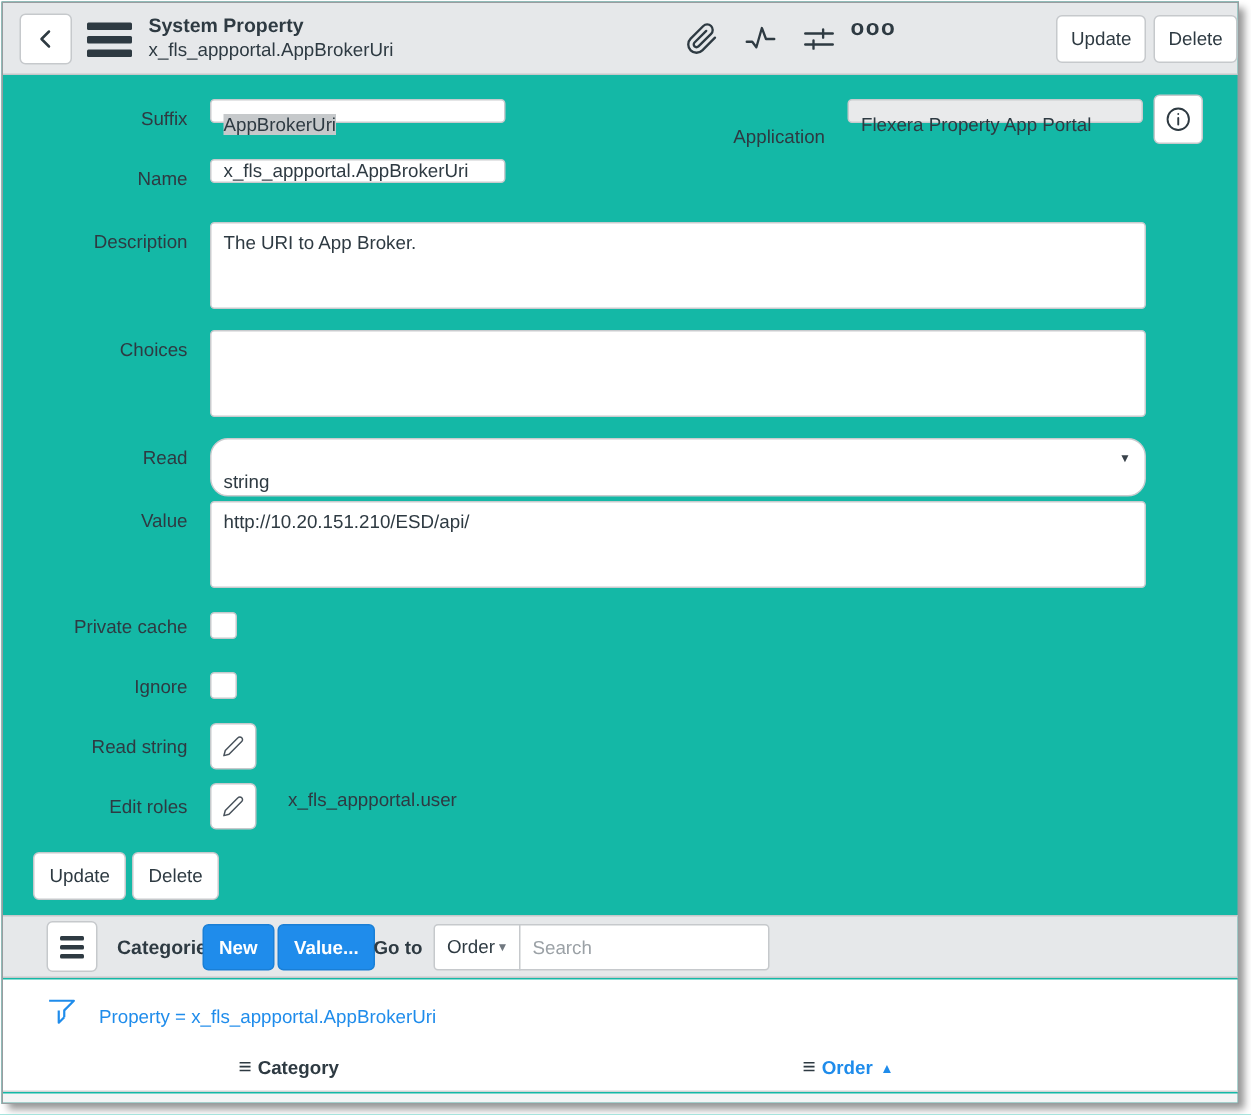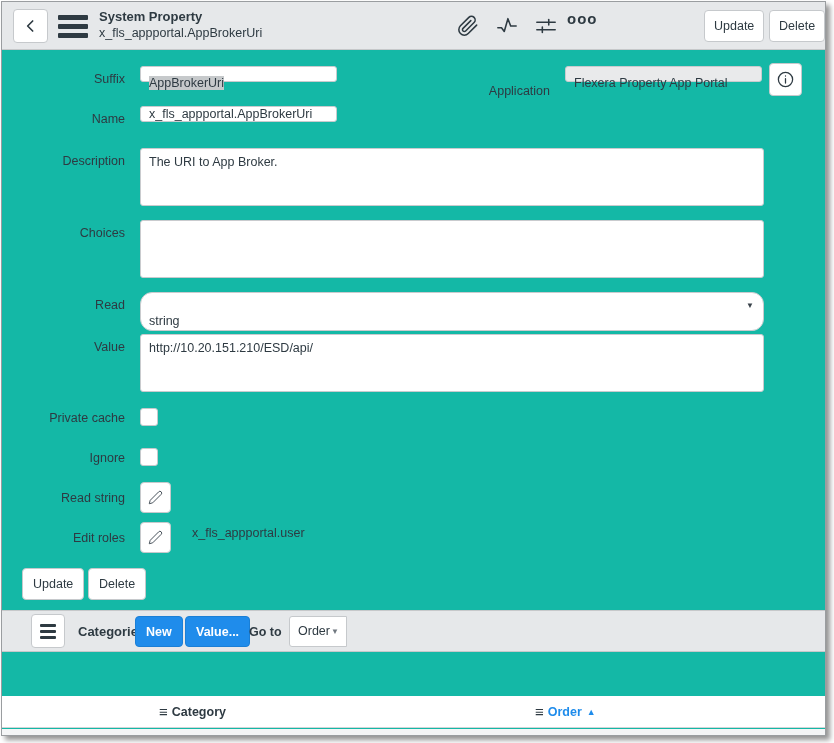--- a/index.html
+++ b/index.html
@@ -183,22 +183,32 @@
       </span>
     </button>
     <span class="cat-title">Categories</span>
     <button class="blue-btn" style="left:133px">New</button>
     <button class="blue-btn" style="left:183px">Value...</button>
     <span class="goto-label">Go to</span>
     <div class="goto-select">
       <span>Order</span>
       <span class="caret">▼</span>
     </div>
-  </div>
-
+    <input class="search-input" placeholder="Search" style="">
+  </div>
+
+  <div class="filter-row">
+    <span style="position:absolute; left:28px; top:10px;">
+      <svg width="22" height="23" viewBox="0 0 24 24" fill="none" stroke="#1f8ceb" stroke-width="1.6" stroke-linejoin="round">
+            <path d="M3 4h18l-7 7v5"></path>
+            <path d="M10 11v9l4-4"></path>
+          </svg>
+    </span>
+    <a class="filter-link">Property = x_fls_appportal.AppBrokerUri</a>
+  </div>
 
   <div class="colhdr-row">
 
     <span class="colhdr" style="left:157px">
       <span class="col-menu">≡</span>
       <span class="lbl">Category</span>
     </span>
     <span class="colhdr sorted" style="left:533px">
       <span class="col-menu">≡</span>
       <span class="lbl">Order</span>

